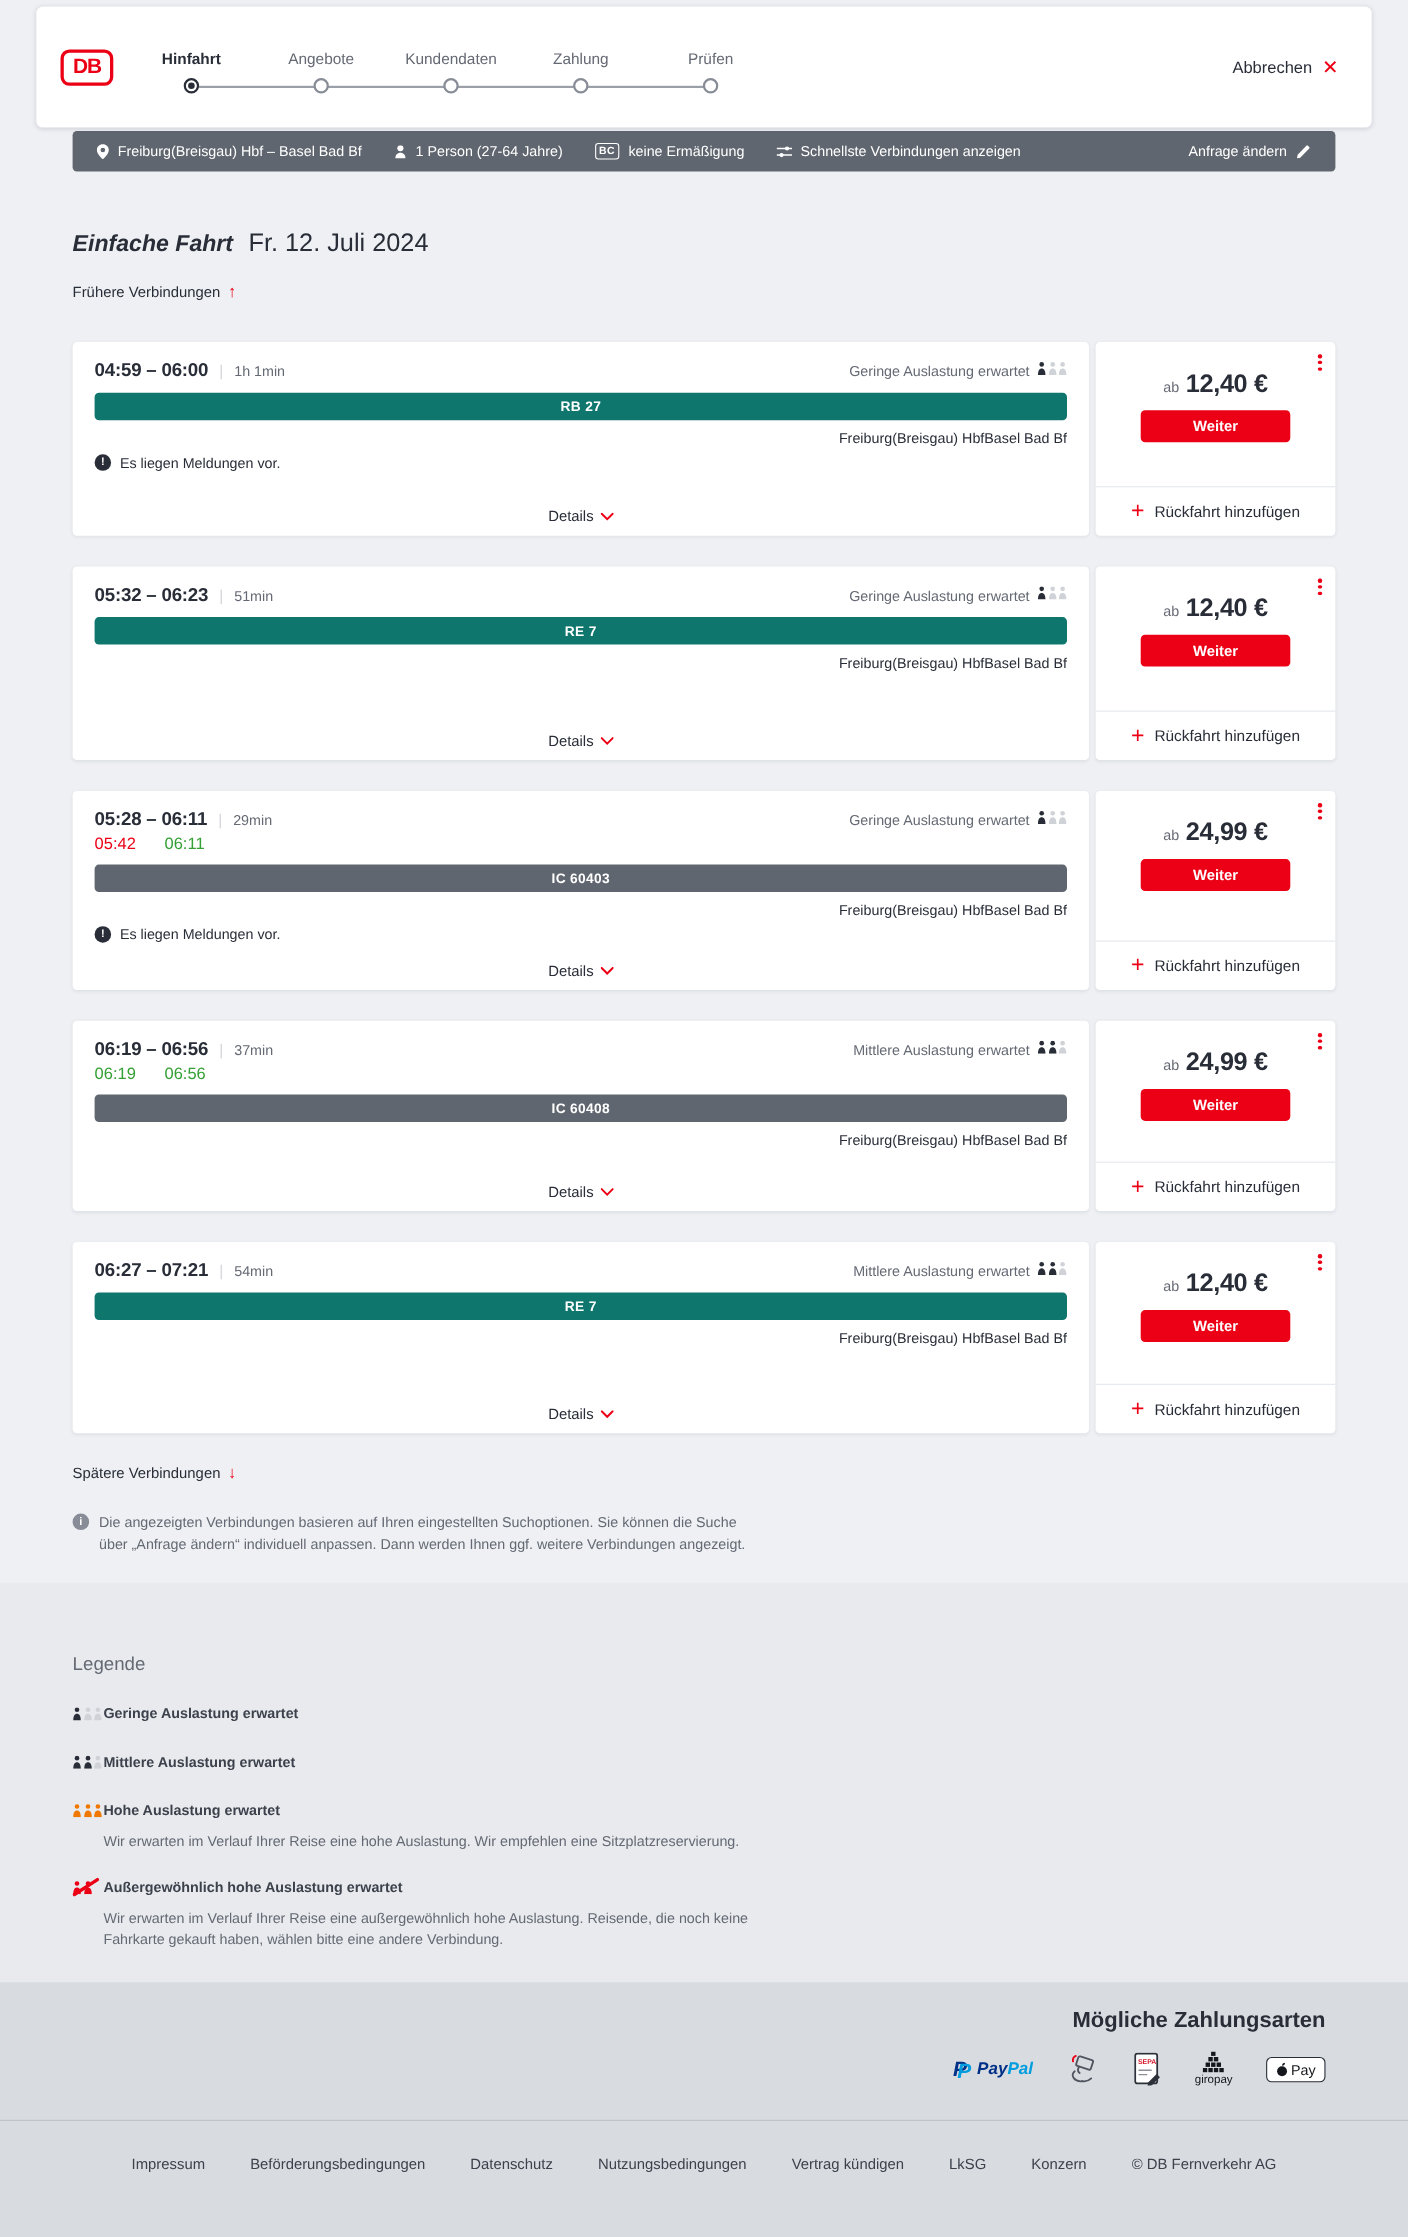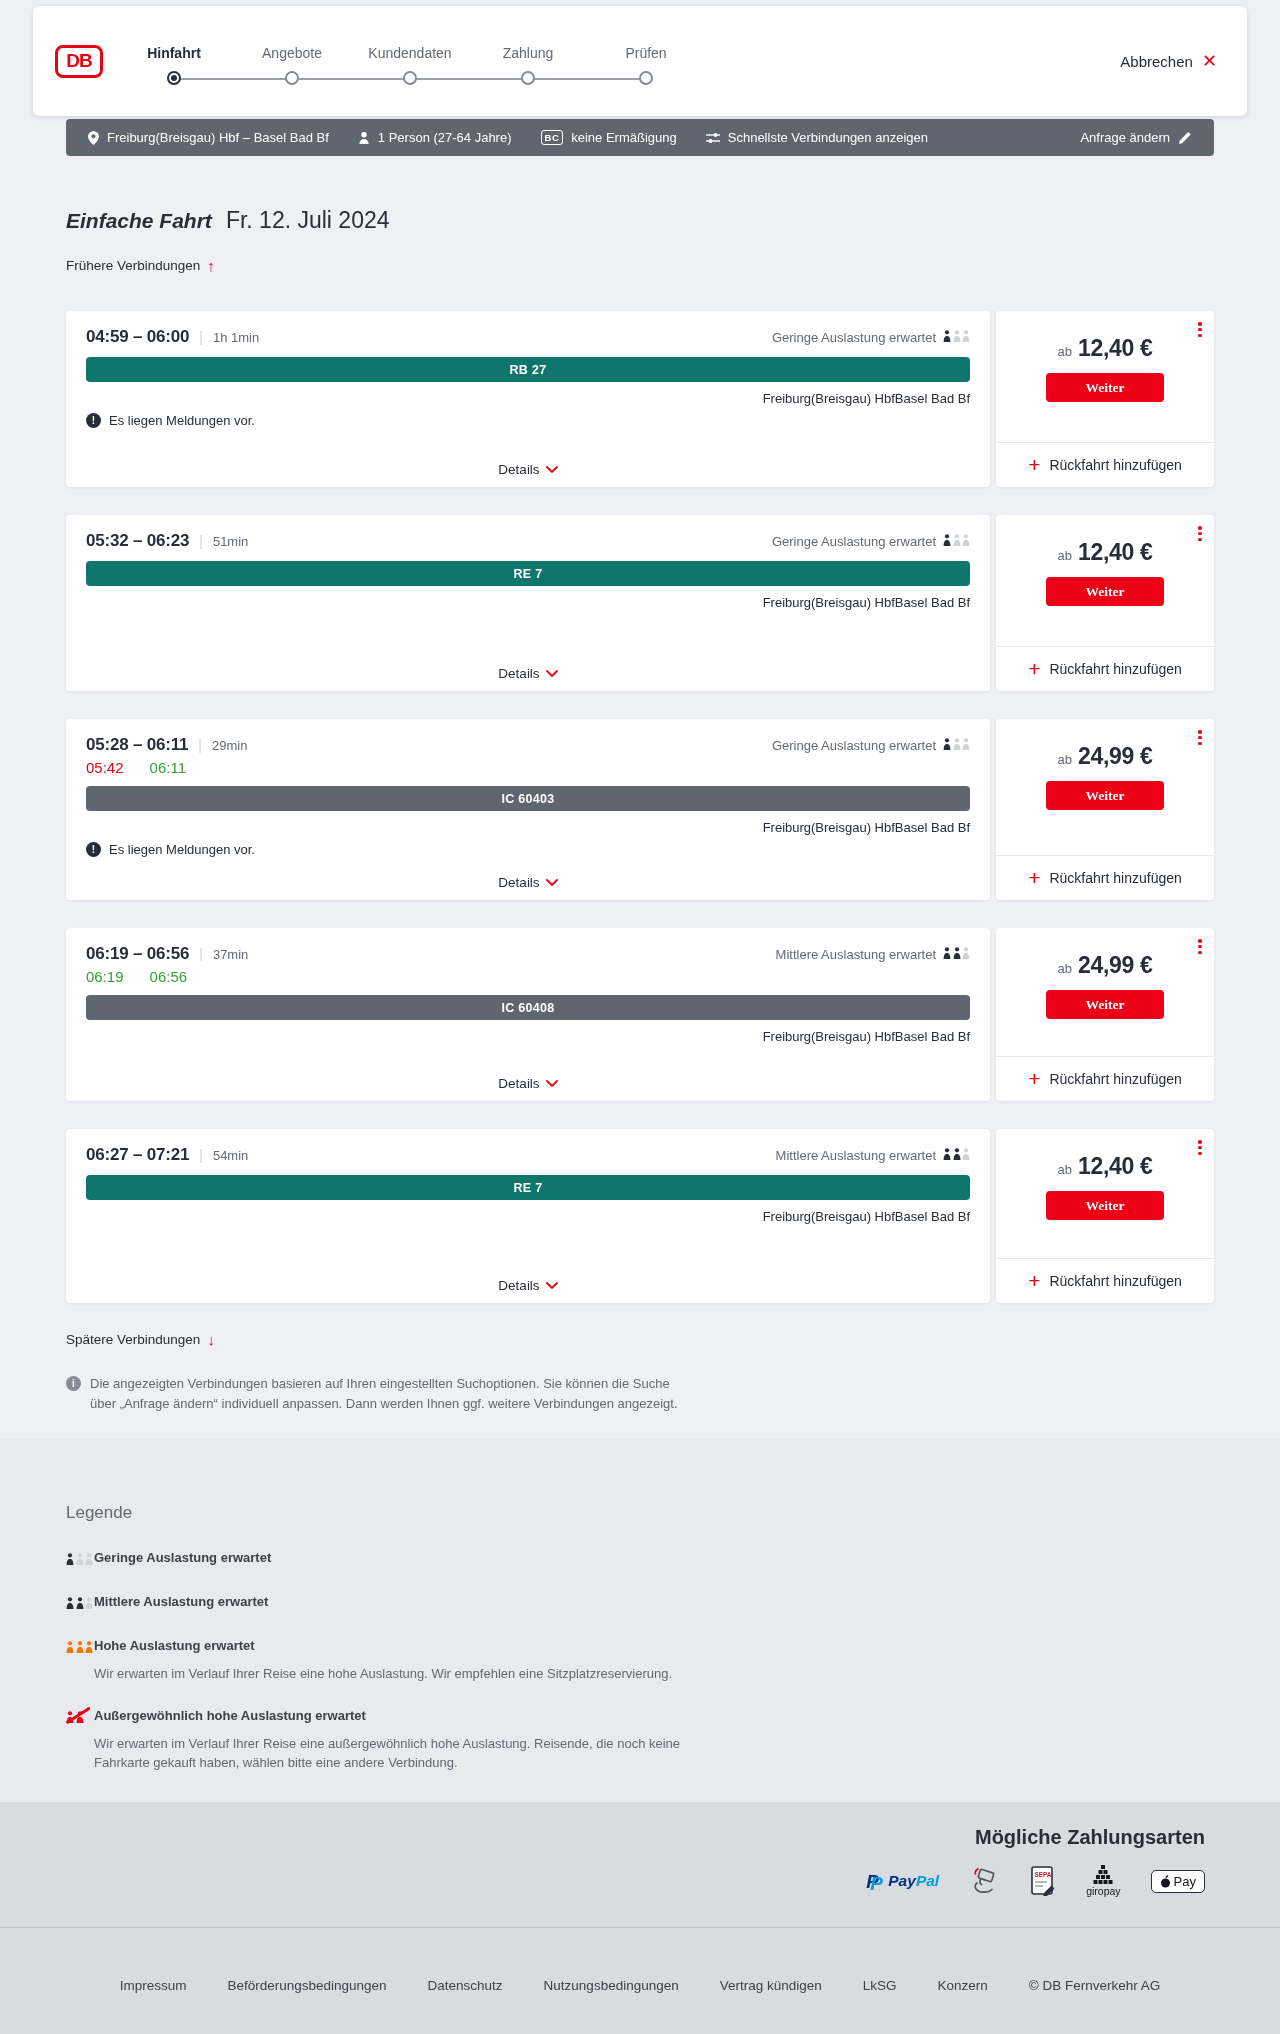--- a/index.html
+++ b/index.html
@@ -112,23 +112,23 @@
     width:218px; background:#fff; border-radius:4px; box-shadow:0 1px 3px rgba(40,45,55,.08);
     display:flex; flex-direction:column; position:relative;
   }
   .kebab { position:absolute; top:7px; right:9px; display:flex; flex-direction:column;
     align-items:center; padding:3px; cursor:pointer; }
   .kebab i { width:3.6px; height:3.6px; border-radius:50%; background:#ec0016; margin:1.1px 0; }
   .price-row { margin-top:24px; display:flex; align-items:baseline; justify-content:center; gap:6px; }
   .price-ab { font-size:13px; color:#646973; }
   .price-val { font-size:23px; font-weight:bold; color:#282d37; letter-spacing:-.3px; }
   .weiter-btn {
-    margin:11px auto 0; width:118px; height:29px; background:#ec0016; color:#fff;
+    margin:11px auto 0; width:136px; height:29px; background:#ec0016; color:#fff;
     border:none; border-radius:4px; font-size:13.5px; font-weight:bold;
-    font-family:Liberation Serif, serif; cursor:pointer;
+    font-family:Liberation Sans, sans-serif; cursor:pointer;
   }
   .side-bottom { margin-top:auto; border-top:1px solid #e4e7eb; height:45px;
     display:flex; align-items:center; justify-content:center; gap:9px;
     font-size:14px; color:#282d37; cursor:pointer; }
   .plus { color:#ec0016; font-size:21px; font-weight:300; line-height:1; margin-top:-2px; }
 
   
   .info-note { margin:25px 66px 0; display:flex; gap:9px; }
   .info-icon { flex-shrink:0; width:15px; height:15px; border-radius:50%; background:#878c96;
     color:#fff; font-size:10px; font-weight:bold; display:flex; align-items:center;
@@ -156,21 +156,21 @@
   .pp-word { font-style:italic; font-weight:bold; font-size:15.5px; }
   .pp-pay { color:#003087; } .pp-pal { color:#009cde; }
   .giropay-logo { display:flex; flex-direction:column; align-items:center; gap:1px; }
   .giropay-text { font-size:10.5px; color:#14171c; }
   .applepay-badge { background:#fff; border:1.5px solid #282d37; border-radius:5px;
     padding:3px 8px; display:flex; align-items:center; gap:3px; }
   .applepay-text { font-size:13px; color:#14171c; font-weight:500; }
 
   
   .footer-section { flex:1; background:#d8dce1; border-top:1px solid #b9bfc6;
-    display:flex; justify-content:center; align-items:flex-start; padding-top:50px; }
+    display:flex; justify-content:center; align-items:flex-start; padding-top:32px; }
   .footer-links { display:flex; gap:41px; font-size:13.5px; color:#3c414b; }
   .footer-links span { cursor:pointer; white-space:nowrap; }
 </style>
 </head>
 <body>
 
 <div class="page">
 
   <div class="header-card">
     <div class="db-logo">

